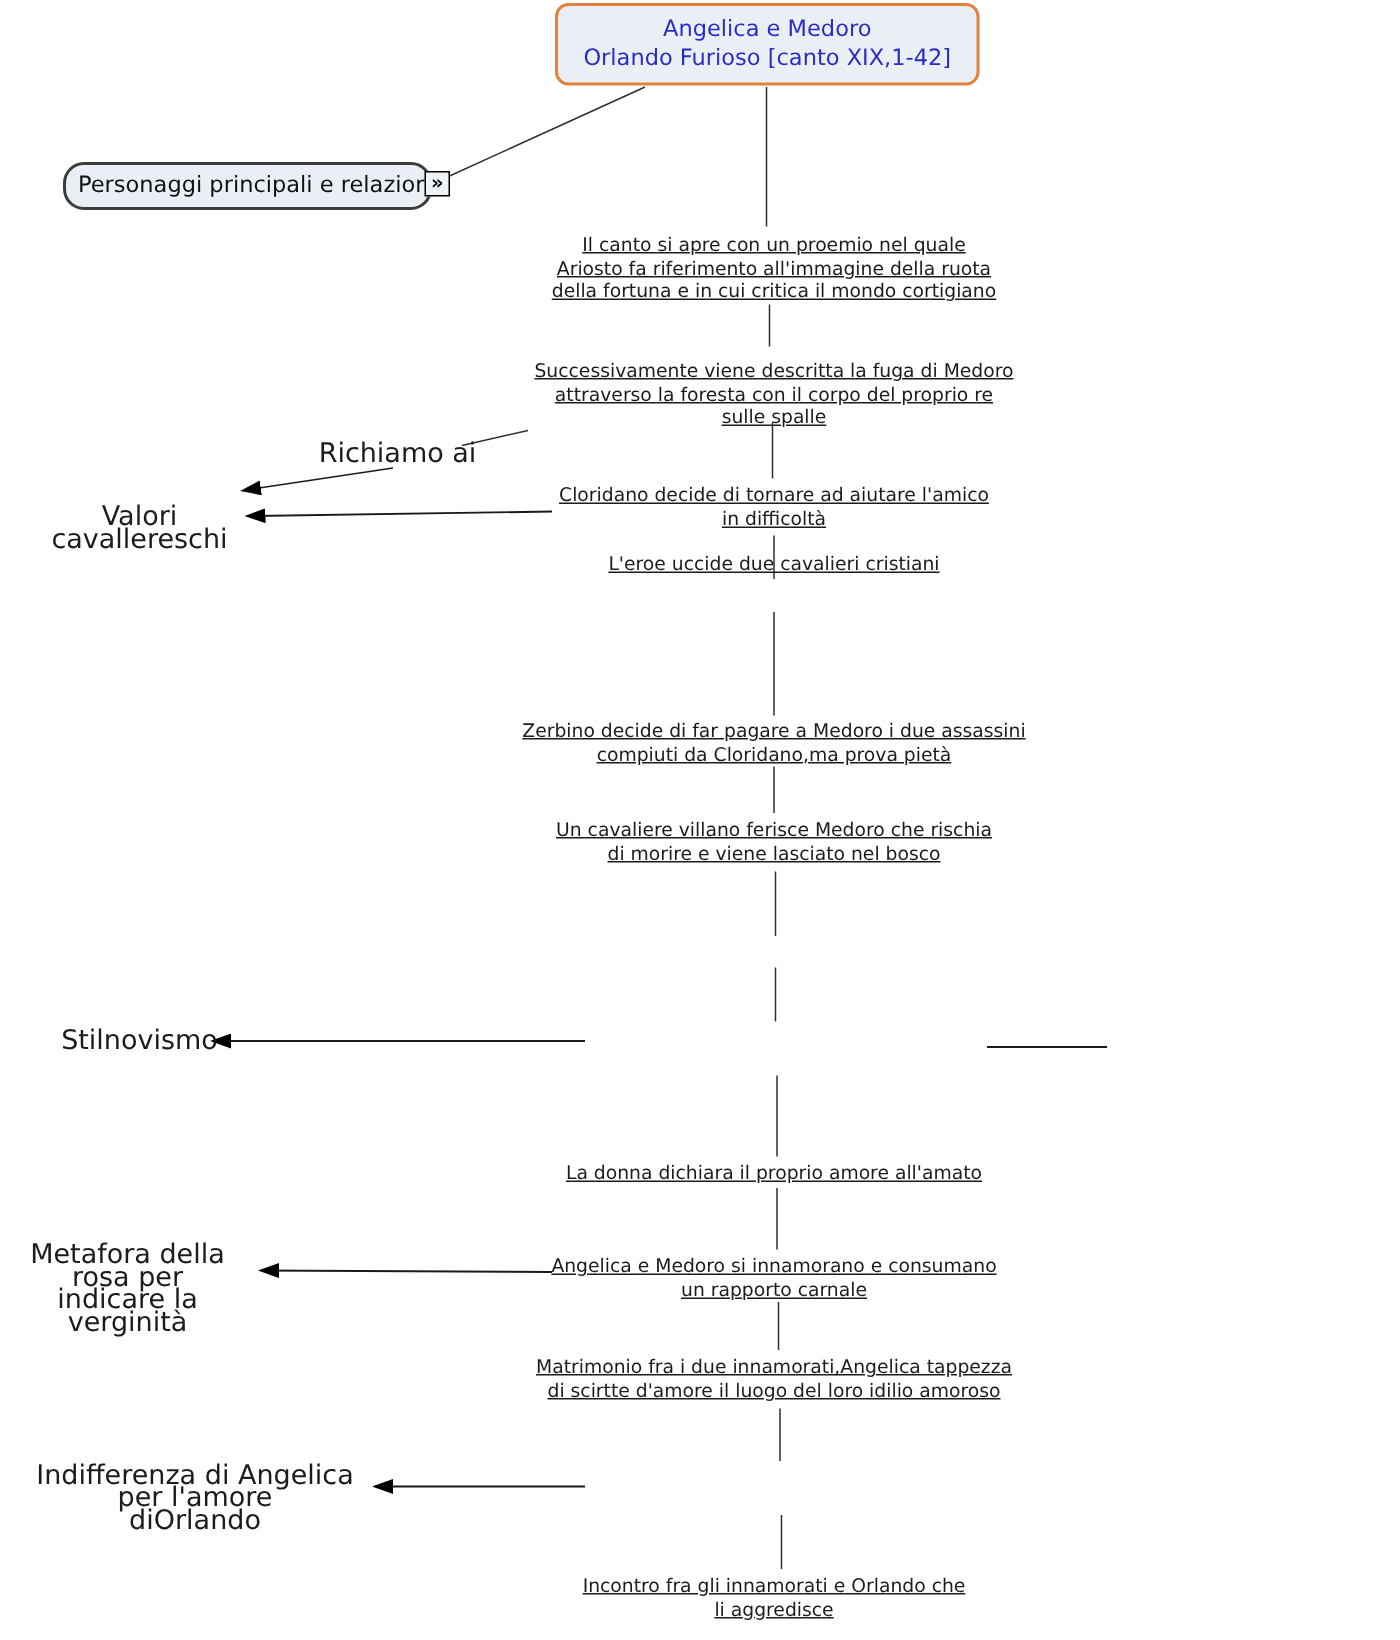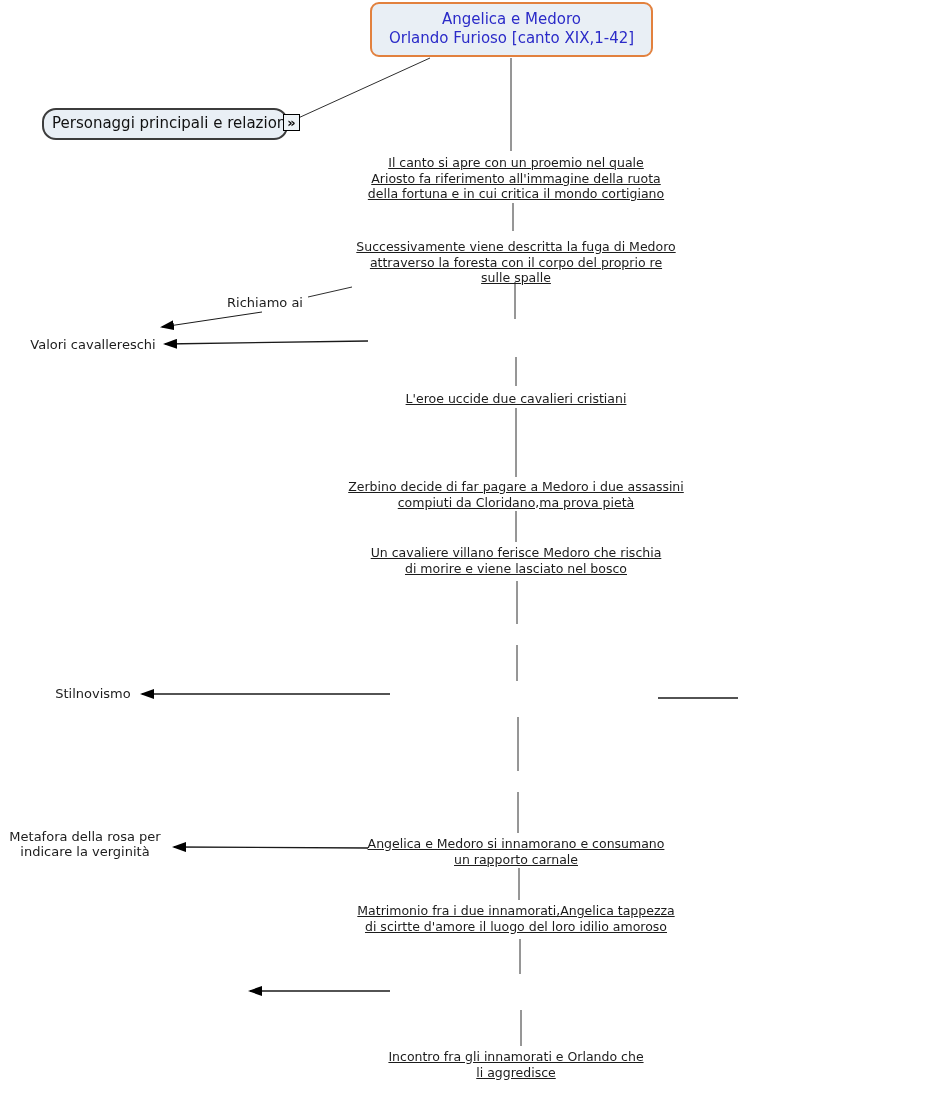--- a/index.html
+++ b/index.html
@@ -64,21 +64,21 @@
     color: #1c1c1c;
     font-size: 12.5px;
     line-height: 15.5px;
     white-space: pre-line;
   }
   .spine { left: 331px; text-decoration: underline; }
   .side-label {
     position: absolute;
     text-align: center;
     color: #1c1c1c;
-    font-size: 13px;
+    font-size: 18px;
     line-height: 15px;
     white-space: pre-line;
   }
 </style>
 </head>
 <body>
 
 <div id="canvas">
 
   <svg id="connectors" viewBox="0 0 933 1093" xmlns="http://www.w3.org/2000/svg">
@@ -118,33 +118,38 @@
 
   <div class="box legend-box">Personaggi principali e relazioni</div>
   <div class="expand-box">»</div>
 
   <div class="node spine" style="top:155px;">Il canto si apre con un proemio nel quale
 Ariosto fa riferimento all'immagine della ruota
 della fortuna e in cui critica il mondo cortigiano</div>
   <div class="node spine" style="top:219px;margin-top:20px;">Successivamente viene descritta la fuga di Medoro
 attraverso la foresta con il corpo del proprio re
 sulle spalle</div>
-  <div class="node spine" style="top:391px;">L'eroe uccide due cavalieri cristiani</div>
+  <div class="node spine" style="top:322px;">Cloridano decide di tornare ad aiutare l'amico
+in difficoltà</div>
+  <div class="node spine" style="top:368px;">L'eroe uccide due cavalieri cristiani</div>
   <div class="node spine" style="top:479px;">Zerbino decide di far pagare a Medoro i due assassini
 compiuti da Cloridano,ma prova pietà</div>
   <div class="node spine" style="top:545px;">Un cavaliere villano ferisce Medoro che rischia
 di morire e viene lasciato nel bosco</div>
+  <div class="node spine" style="top:774px;">La donna dichiara il proprio amore all'amato</div>
   <div class="node spine" style="top:836px;">Angelica e Medoro si innamorano e consumano
 un rapporto carnale</div>
   <div class="node spine" style="top:903px;">Matrimonio fra i due innamorati,Angelica tappezza
 di scirtte d'amore il luogo del loro idilio amoroso</div>
   <div class="node spine" style="top:1049px;">Incontro fra gli innamorati e Orlando che
 li aggredisce</div>
 
   <div class="side-label" style="left:200px; top:295px; width:130px;">Richiamo ai</div>
   <div class="side-label" style="left:18px; top:337px; width:150px;">Valori cavallereschi</div>
   <div class="side-label" style="left:38px; top:686px; width:110px;text-align:center;">Stilnovismo</div>
   <div class="side-label" style="left:768px; top:682px; width:164px;">Pena del contrappasso
 dantesca</div>
   <div class="side-label" style="left:3px; top:829px; width:164px;">Metafora della rosa per
 indicare la verginità</div>
+  <div class="side-label" style="left:12px; top:976px; width:236px;">Indifferenza di Angelica per l'amore
+diOrlando</div>
 
 </div>
 
 </body></html>

